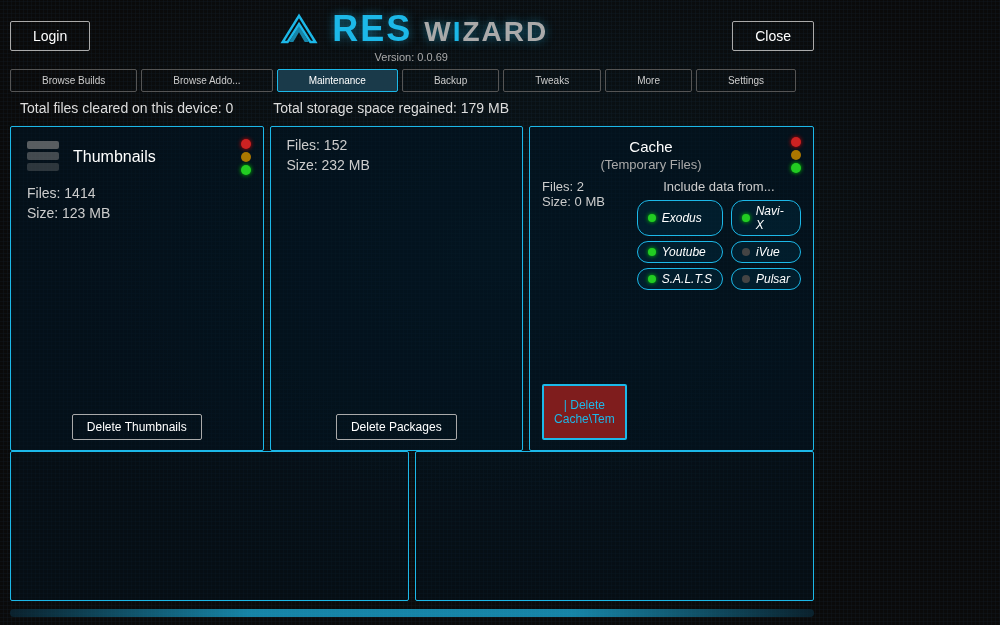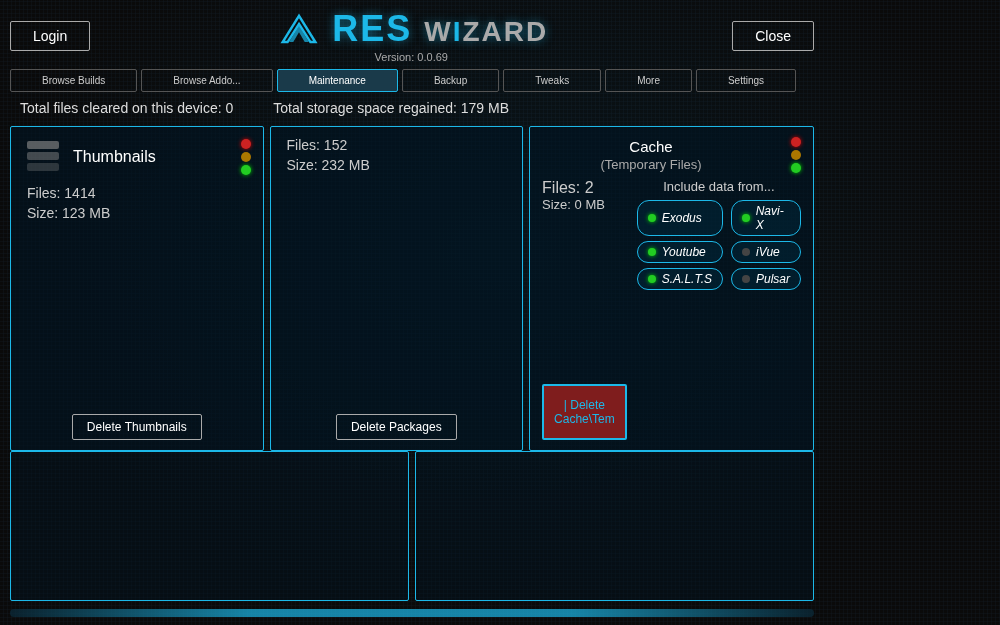--- a/index.html
+++ b/index.html
@@ -349,21 +349,21 @@
           <div class="light red"></div>
           <div class="light yellow"></div>
           <div class="light green"></div>
         </div>
       </div>
 
       <div style="display:flex;gap:10px;margin-top:6px;flex:1;">
 
         <div style="display:flex;flex-direction:column;justify-content:space-between;min-width:80px;">
           <div>
-            <p style="font-size:16px;color:#ccc;">Files: 2</p>
+            <p style="font-size:13px;color:#ccc;">Files: 2</p>
             <p style="font-size:13px;color:#ccc;">Size:  0 MB</p>
           </div>
           <button class="delete-cache-btn">| Delete Cache\Tem</button>
         </div>
 
         <div style="flex:1;">
           <div class="include-label">Include data from...</div>
           <div class="include-grid">
             <div class="include-item">
               <span class="dot on"></span>

